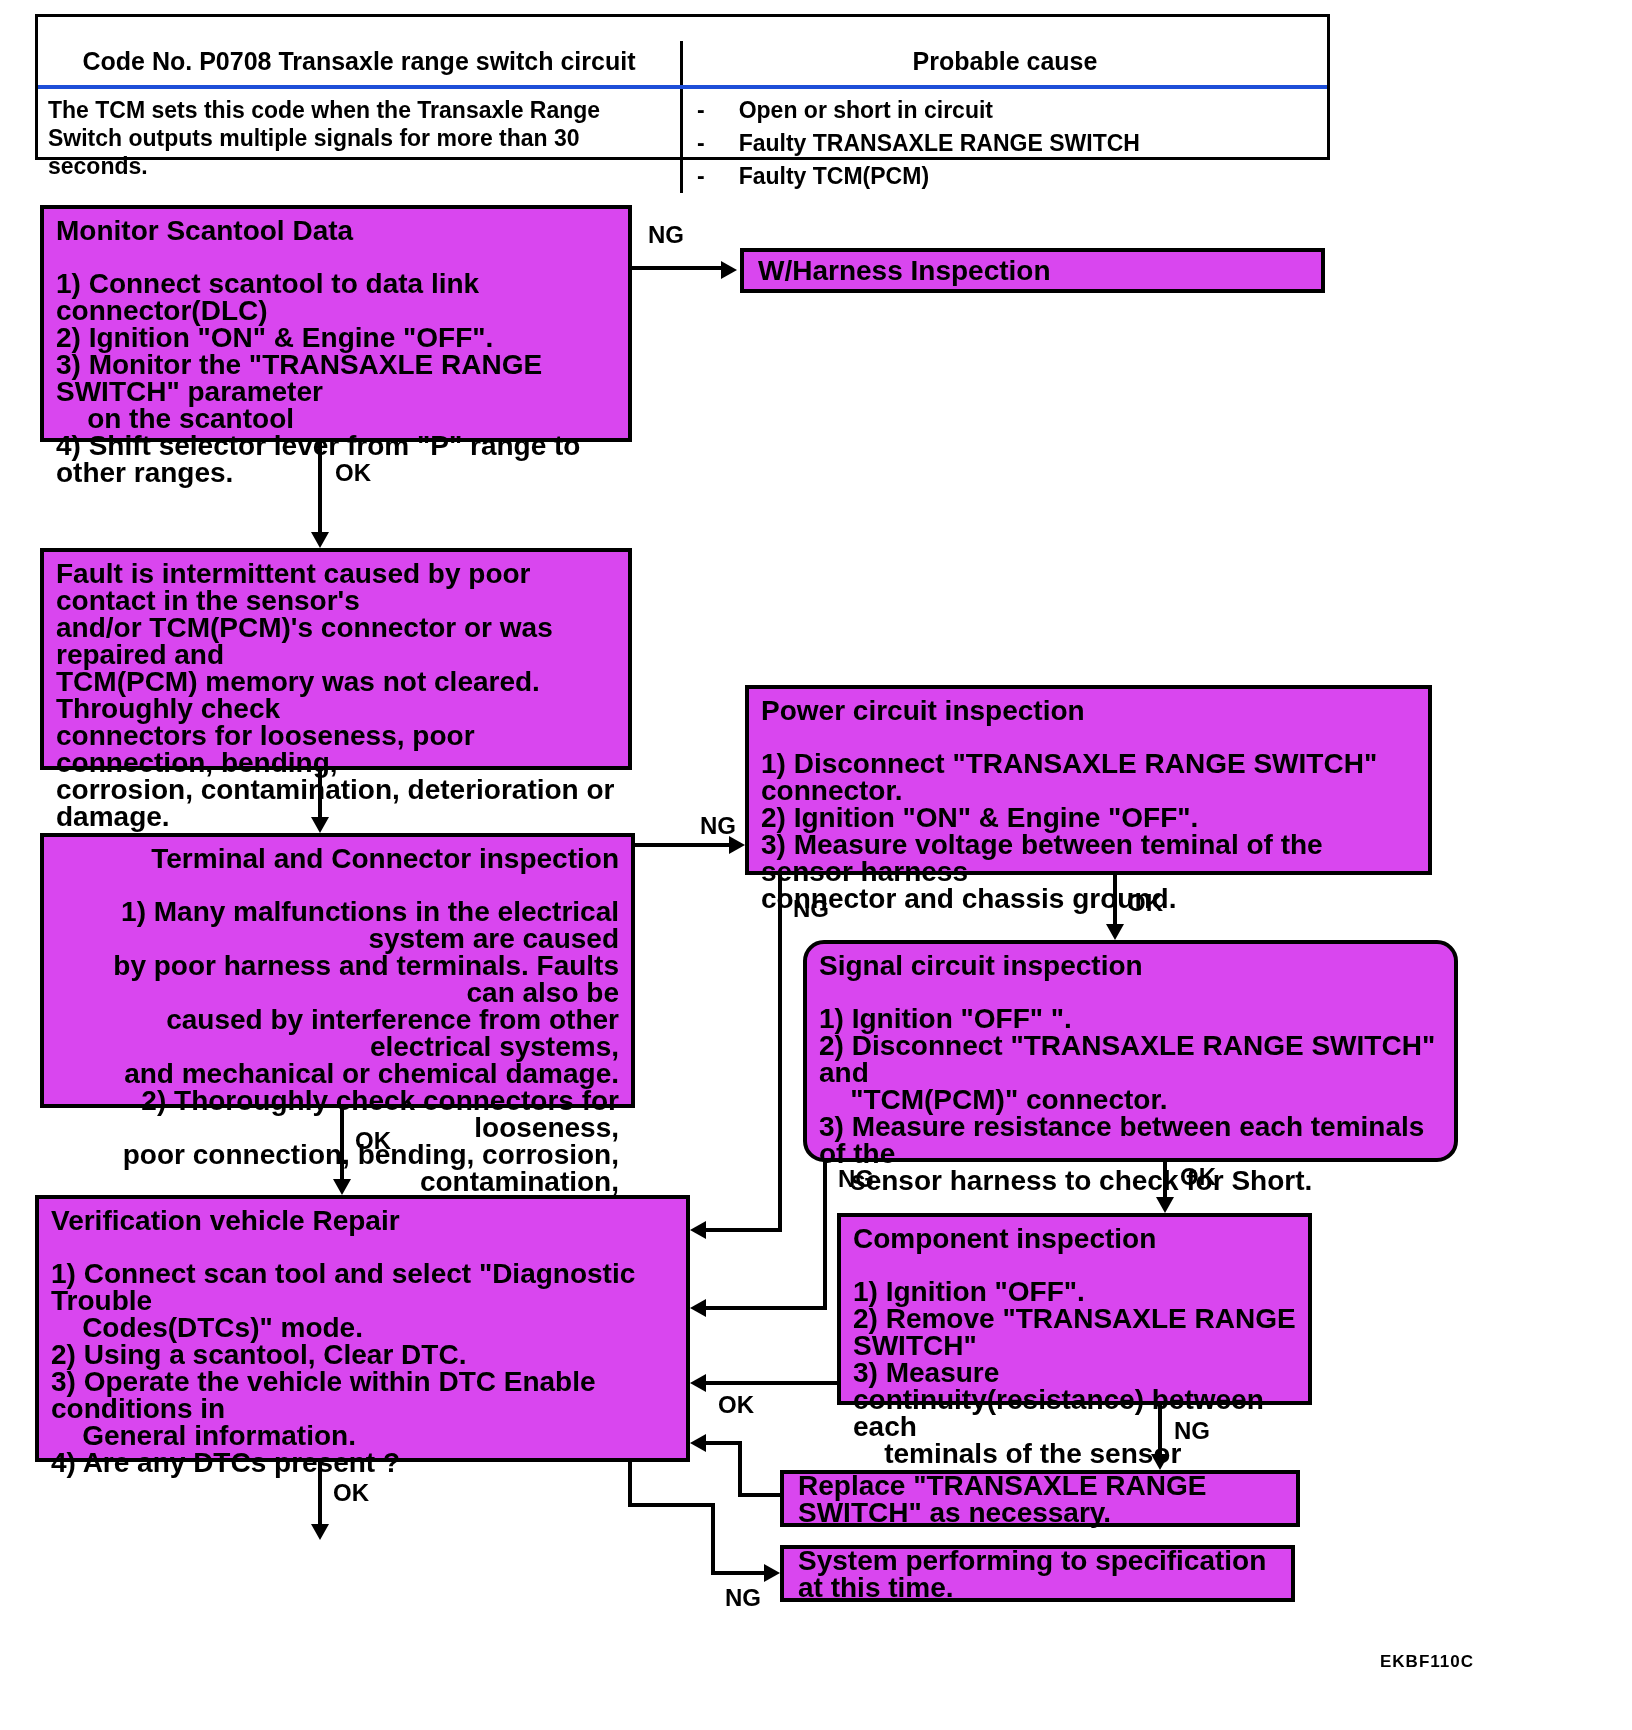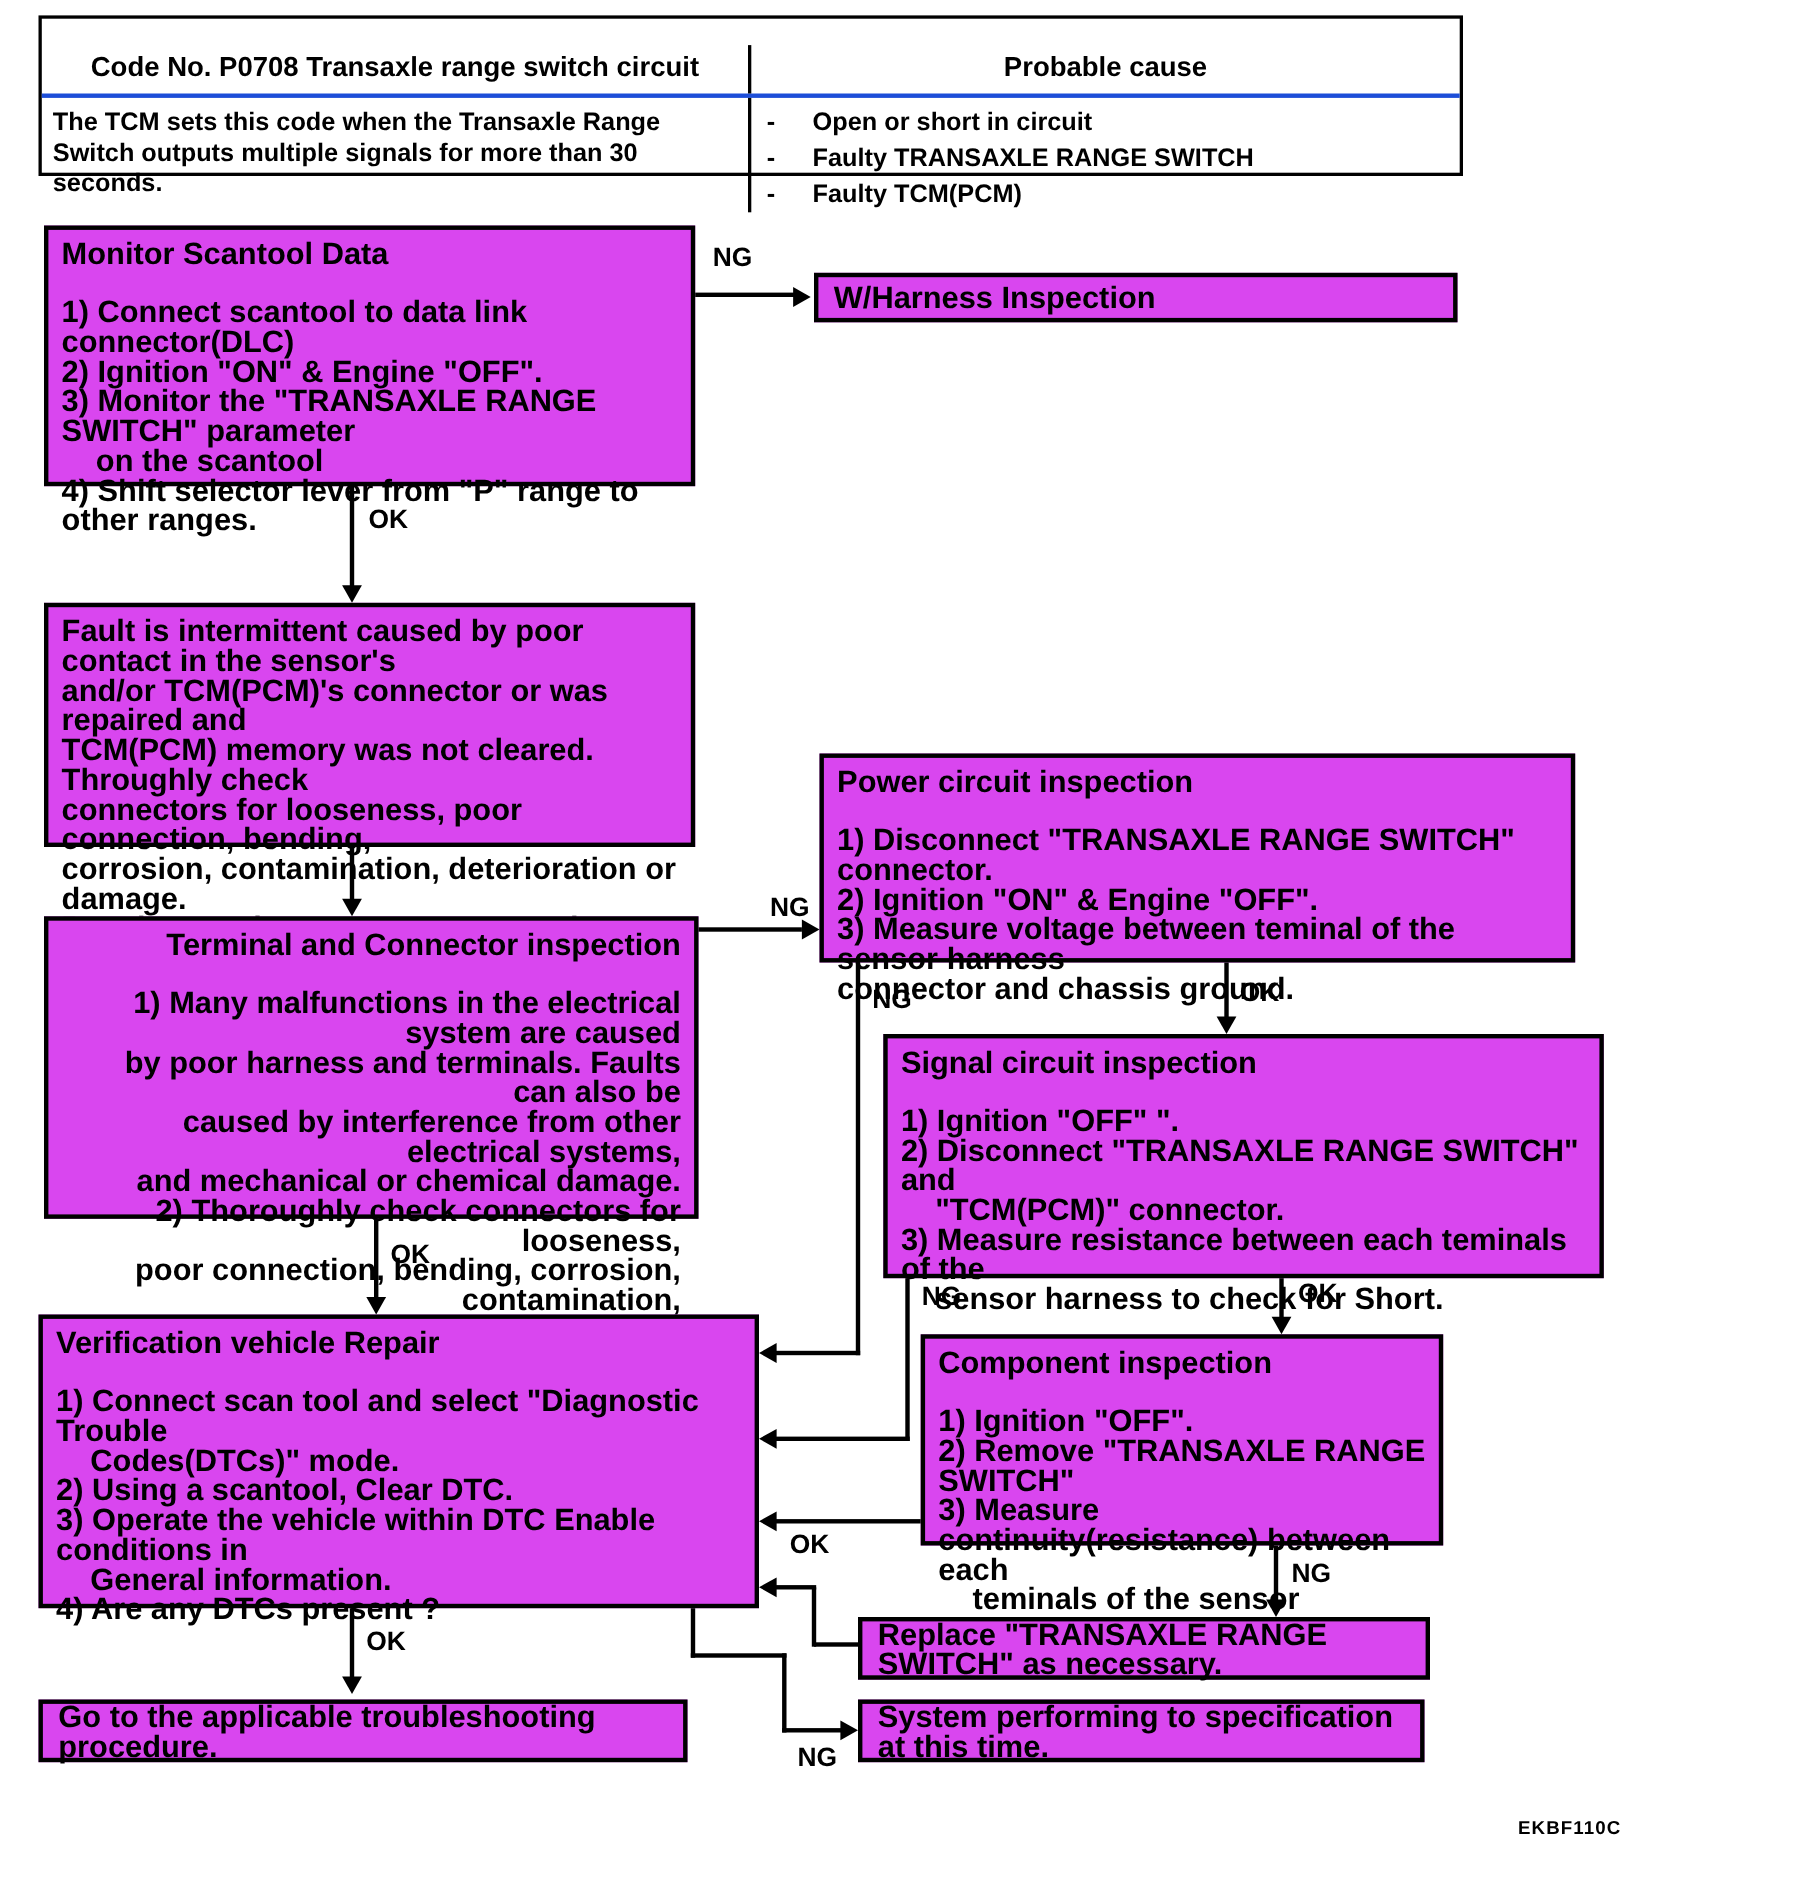--- a/index.html
+++ b/index.html
@@ -102,21 +102,21 @@
   </div>
 
   <div class="box" style="left:745px;top:685px;width:687px;height:190px;">
     <span class="ttl">Power circuit inspection</span>
     <span class="bdy">1) Disconnect "TRANSAXLE RANGE SWITCH" connector.
 2) Ignition "ON" &amp; Engine "OFF".
 3) Measure voltage between teminal of the sensor harness
 connector and chassis ground.</span>
   </div>
 
-  <div class="box" style="left:803px;top:940px;width:655px;height:222px;">
+  <div class="box" style="left:803px;top:940px;width:655px;height:222px;border-radius:21px;">
     <span class="ttl">Signal circuit inspection</span>
     <span class="bdy">1) Ignition "OFF" ".
 2) Disconnect "TRANSAXLE RANGE SWITCH" and
     "TCM(PCM)" connector.
 3) Measure resistance between each teminals of the
     sensor harness to check for Short.</span>
   </div>
 
   <div class="box" style="left:35px;top:1195px;width:655px;height:267px;">
     <span class="ttl">Verification vehicle Repair</span>
@@ -137,23 +137,20 @@
   </div>
 
   <div class="box single" style="left:780px;top:1470px;width:520px;height:57px;">
     <span>Replace "TRANSAXLE RANGE SWITCH" as necessary.</span>
   </div>
 
   <div class="box single" style="left:780px;top:1545px;width:515px;height:57px;">
     <span>System performing to specification at this time.</span>
   </div>
 
-  <div class="box single" style="left:35px;top:1545px;width:590px;height:57px;">
-    <span>Go to the applicable troubleshooting procedure.</span>
-  </div>
 
   <div class="line" style="left:632px;top:266px;width:90px;height:4px;"></div>
   <div class="arr right" style="left:721px;top:261px;"></div>
   <div class="lbl" style="left:648px;top:222px;">NG</div>
 
   <div class="line" style="left:318px;top:442px;width:4px;height:92px;"></div>
   <div class="arr down" style="left:311px;top:532px;"></div>
   <div class="lbl" style="left:335px;top:460px;">OK</div>
 
   <div class="line" style="left:318px;top:770px;width:4px;height:49px;"></div>

